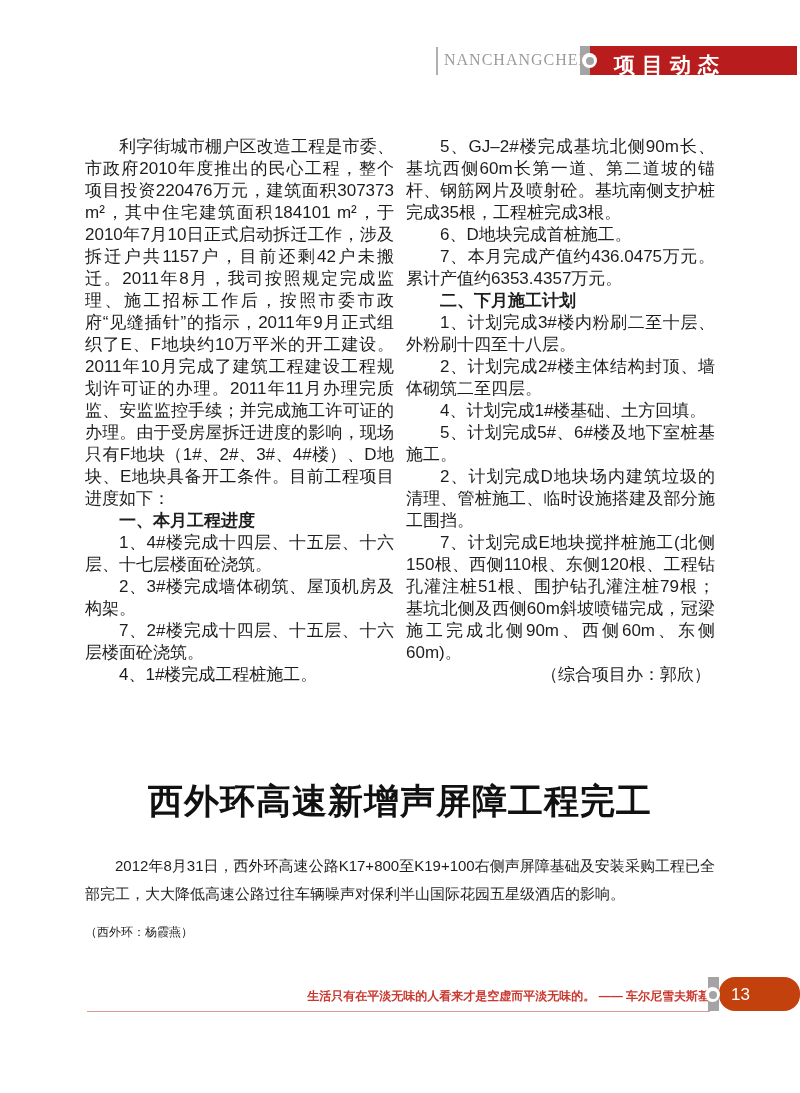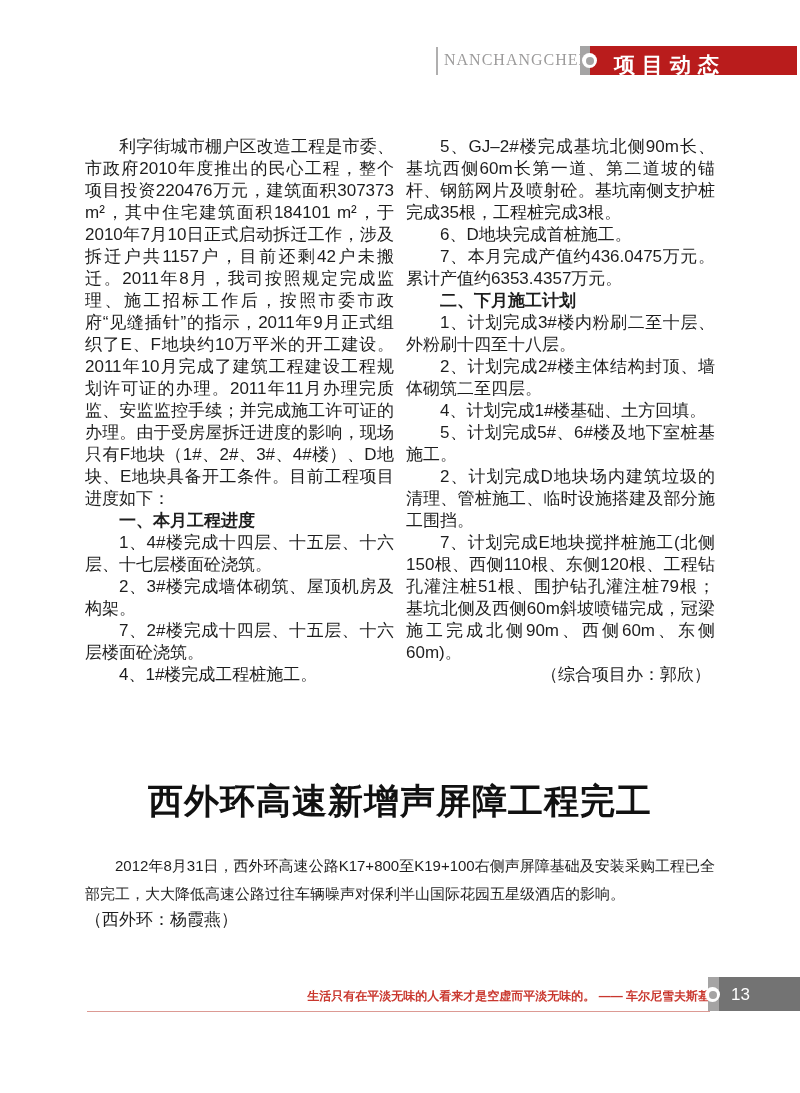--- a/index.html
+++ b/index.html
@@ -84,22 +84,22 @@
   }
   .title-2 { margin-top: 92px; margin-bottom: 26px; font-size: 35px; }
   .para-full {
     margin: 0;
     font-size: 15px;
     line-height: 28px;
     text-align: justify;
     text-indent: 2em;
   }
   .byline-2 {
-    margin-top: 0;
-    font-size: 17px;
+    margin-top: 12px;
+    font-size: 12px;
     line-height: 24px;
   }
 
   
   .footer-quote {
     position: absolute; left: 85px; top: 986px; width: 625px;
     text-align: right;
     font-size: 12px; font-weight: 700;
     color: #c9372e;
     line-height: 20px;
@@ -108,23 +108,24 @@
     position: absolute; left: 87px; top: 1011px;
     width: 623px; height: 1px; background: #dc9a94;
   }
   .footer-gray-bar {
     position: absolute; left: 708px; top: 977px;
     width: 11px; height: 34px; background: #a5a4a4;
   }
   .footer-circle { left: 705px; top: 987px; }
   .footer-red-block {
     position: absolute; left: 719px; top: 977px;
-    width: 81px; height: 34px; background: #737373;
+    width: 81px; height: 34px; background: #c2410c;
     display: flex; align-items: center;
     padding-left: 12px;
+    border-radius: 16px;
   }
   .footer-page-number {
     color: #ffffff; font-size: 17px; line-height: 1;
   }
 </style>
 </head>
 <body>
 
 <div class="page">
 

